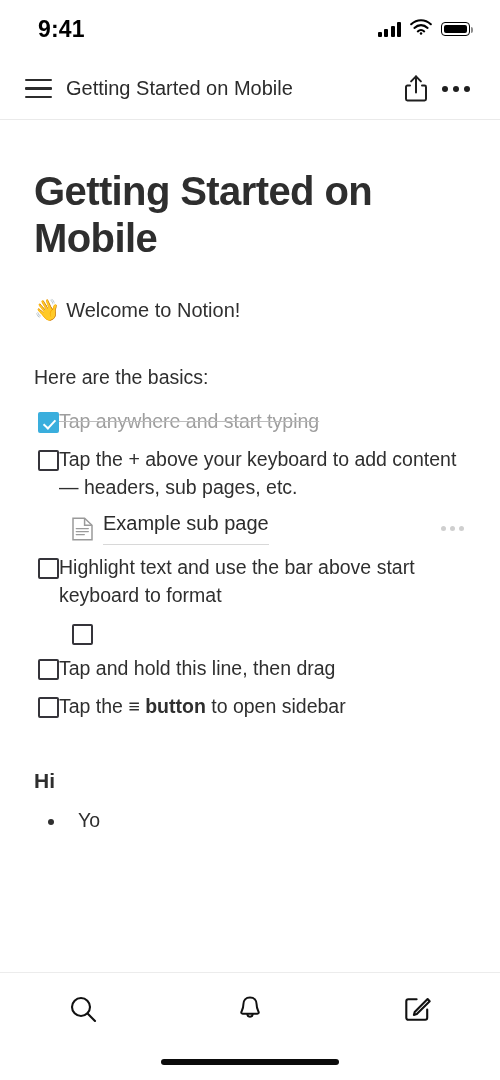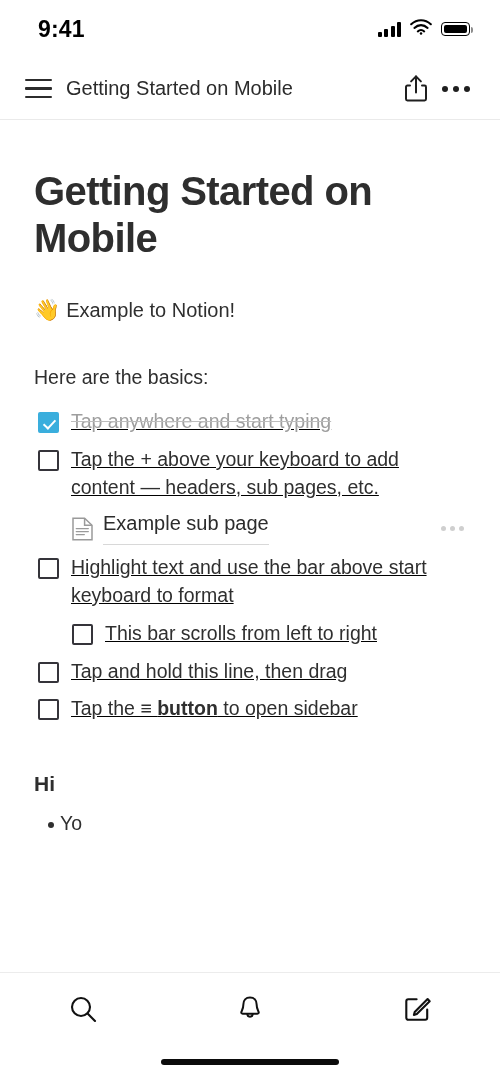--- a/index.html
+++ b/index.html
@@ -36,37 +36,37 @@
   .icon-more span { display:block; width:6px; height:6px; border-radius:50%; background:#1f1f1f; }
 
   
   .content { flex:1; overflow:hidden; padding:0 34px; }
   .page-title { font-size:40px; line-height:1.18; font-weight:bold; color:#2e2e2e; letter-spacing:-0.6px; margin-top:48px; }
   .welcome { display:flex; align-items:center; gap:6px; margin-top:36px; font-size:20px; color:#2f2f2f; }
   .welcome .emoji { font-size:21px; }
   .basics { margin-top:44px; font-size:19.5px; color:#2f2f2f; }
 
   .todo-list { margin-top:14px; }
-  .todo { display:flex; align-items:flex-start; gap:12px; padding:5px 4px;text-decoration:underline; }
+  .todo { display:flex; align-items:flex-start; padding:5px 4px; }
   .todo.indent { padding-left:38px; }
   .cbox { flex:0 0 auto; width:21px; height:21px; margin-top:4px; border:2.2px solid #35343a; border-radius:2px; background:#fff; cursor:pointer; }
   .cbox.checked { background:#3aaedd; border-color:#3aaedd; position:relative; }
   .cbox.checked::after { content:""; position:absolute; left:6px; top:2.2px; width:5px; height:10px; border:solid #fff; border-width:0 2.4px 2.4px 0; transform:rotate(43deg); }
   .todo-text { font-size:19.5px; line-height:1.42; color:#2f2f2f; }
   .todo-text.done { color:#9e9e9e; text-decoration:line-through; text-decoration-color:#bdbdbd; }
   .todo-text b { font-weight:bold; }
 
   .subpage-row { display:flex; align-items:center; padding-left:38px; margin:6px 0 4px; }
   .doc-icon { flex:0 0 auto; width:21px; height:24px; margin-right:10px; }
   .subpage-title { font-size:20px; color:#2c2c2c; border-bottom:1.4px solid #d8d8d8; padding-bottom:9px; cursor:pointer; }
   .subpage-more { margin-left:auto; display:flex; gap:4px; padding:6px 2px; cursor:pointer; }
   .subpage-more span { display:block; width:5px; height:5px; border-radius:50%; background:#cfcfcf; }
 
   .hi-heading { margin-top:44px; font-size:21px; font-weight:bold; color:#2e2e2e; }
-  .bullet-item { display:flex; align-items:flex-start; gap:6px; margin-top:16px; padding-left:14px; }
+  .bullet-item { display:flex; align-items:flex-start; gap:24px; margin-top:16px; padding-left:14px; }
   .bullet-dot { flex:0 0 auto; width:6px; height:6px; border-radius:50%; background:#2f2f2f; margin-top:10px; }
   .bullet-text { font-size:19.5px; color:#2f2f2f; }
 
   
   .tabbar { flex:0 0 72px; height:72px; display:flex; align-items:center; border-top:1px solid #ececec; }
   .tab { flex:1; display:flex; align-items:center; justify-content:center; cursor:pointer; height:100%; }
   .home-indicator-wrap { flex:0 0 36px; display:flex; align-items:center; justify-content:center; }
   .home-indicator { width:178px; height:6px; border-radius:3px; background:#0b0b0b; }
 </style>
 </head>
@@ -117,21 +117,21 @@
         <span></span>
     </div>
   </div>
 
   <div class="content">
 
     <div class="page-title">Getting Started on Mobile</div>
 
     <div class="welcome">
       <span class="emoji">👋</span>
-      <span>Example to Notion!</span>
+      <span>Welcome to Notion!</span>
     </div>
 
     <div class="basics">Here are the basics:</div>
 
     <div class="todo-list">
 
       <div class="todo">
         <div class="cbox checked"></div>
         <div class="todo-text done">Tap anywhere and start typing</div>
       </div>
@@ -157,21 +157,20 @@
         </span>
       </div>
 
       <div class="todo">
         <div class="cbox"></div>
         <div class="todo-text">Highlight text and use the bar above start keyboard to format</div>
       </div>
 
       <div class="todo indent">
         <div class="cbox"></div>
-        <div class="todo-text">This bar scrolls from left to right</div>
       </div>
 
       <div class="todo">
         <div class="cbox"></div>
         <div class="todo-text">Tap and hold this line, then drag</div>
       </div>
 
       <div class="todo">
         <div class="cbox"></div>
         <div class="todo-text"><span>Tap the ≡ </span><b>button</b><span> to open sidebar</span></div>

